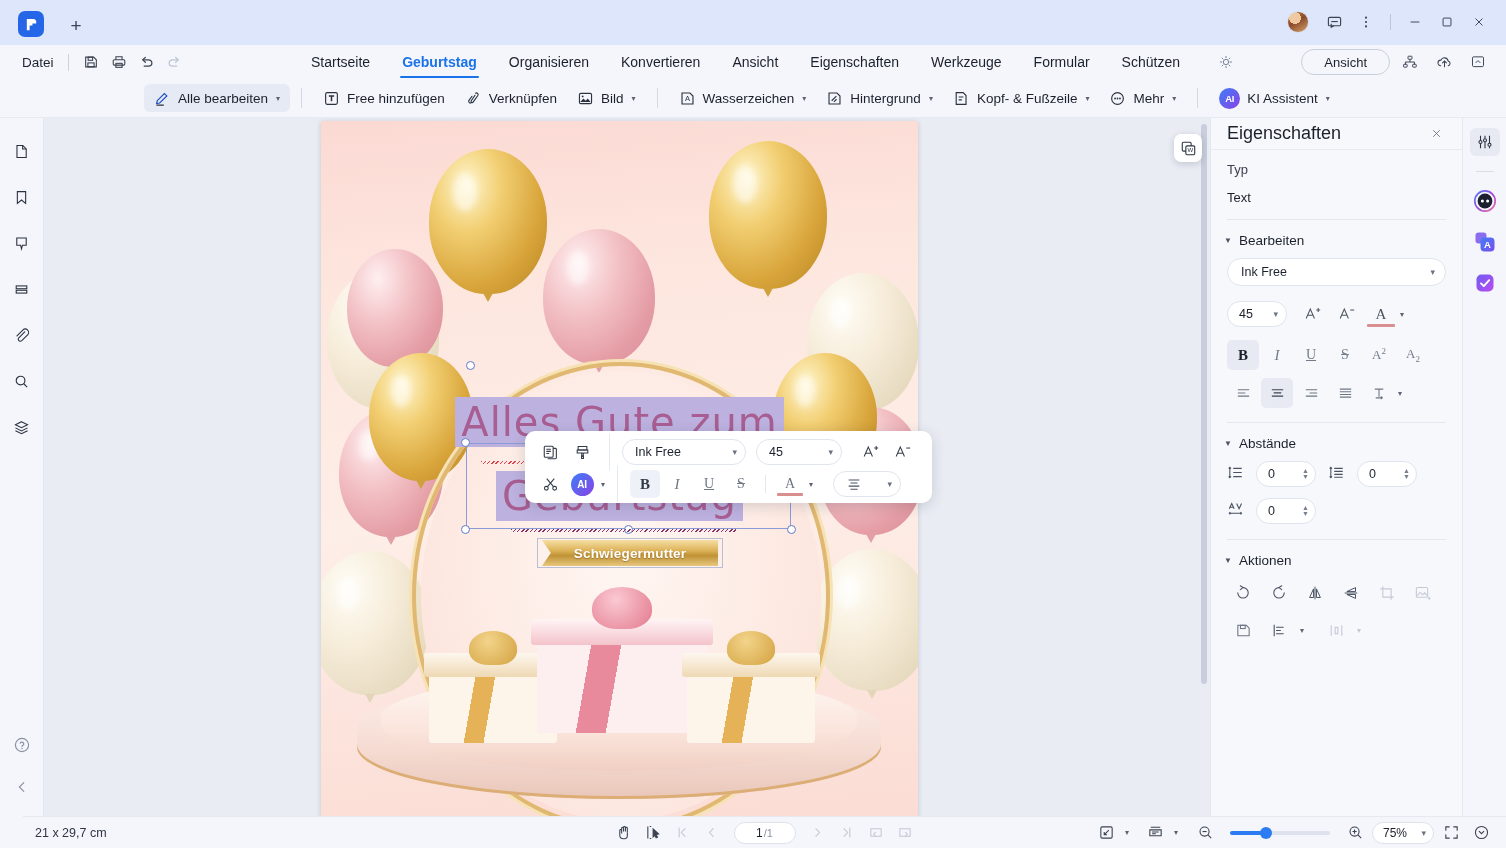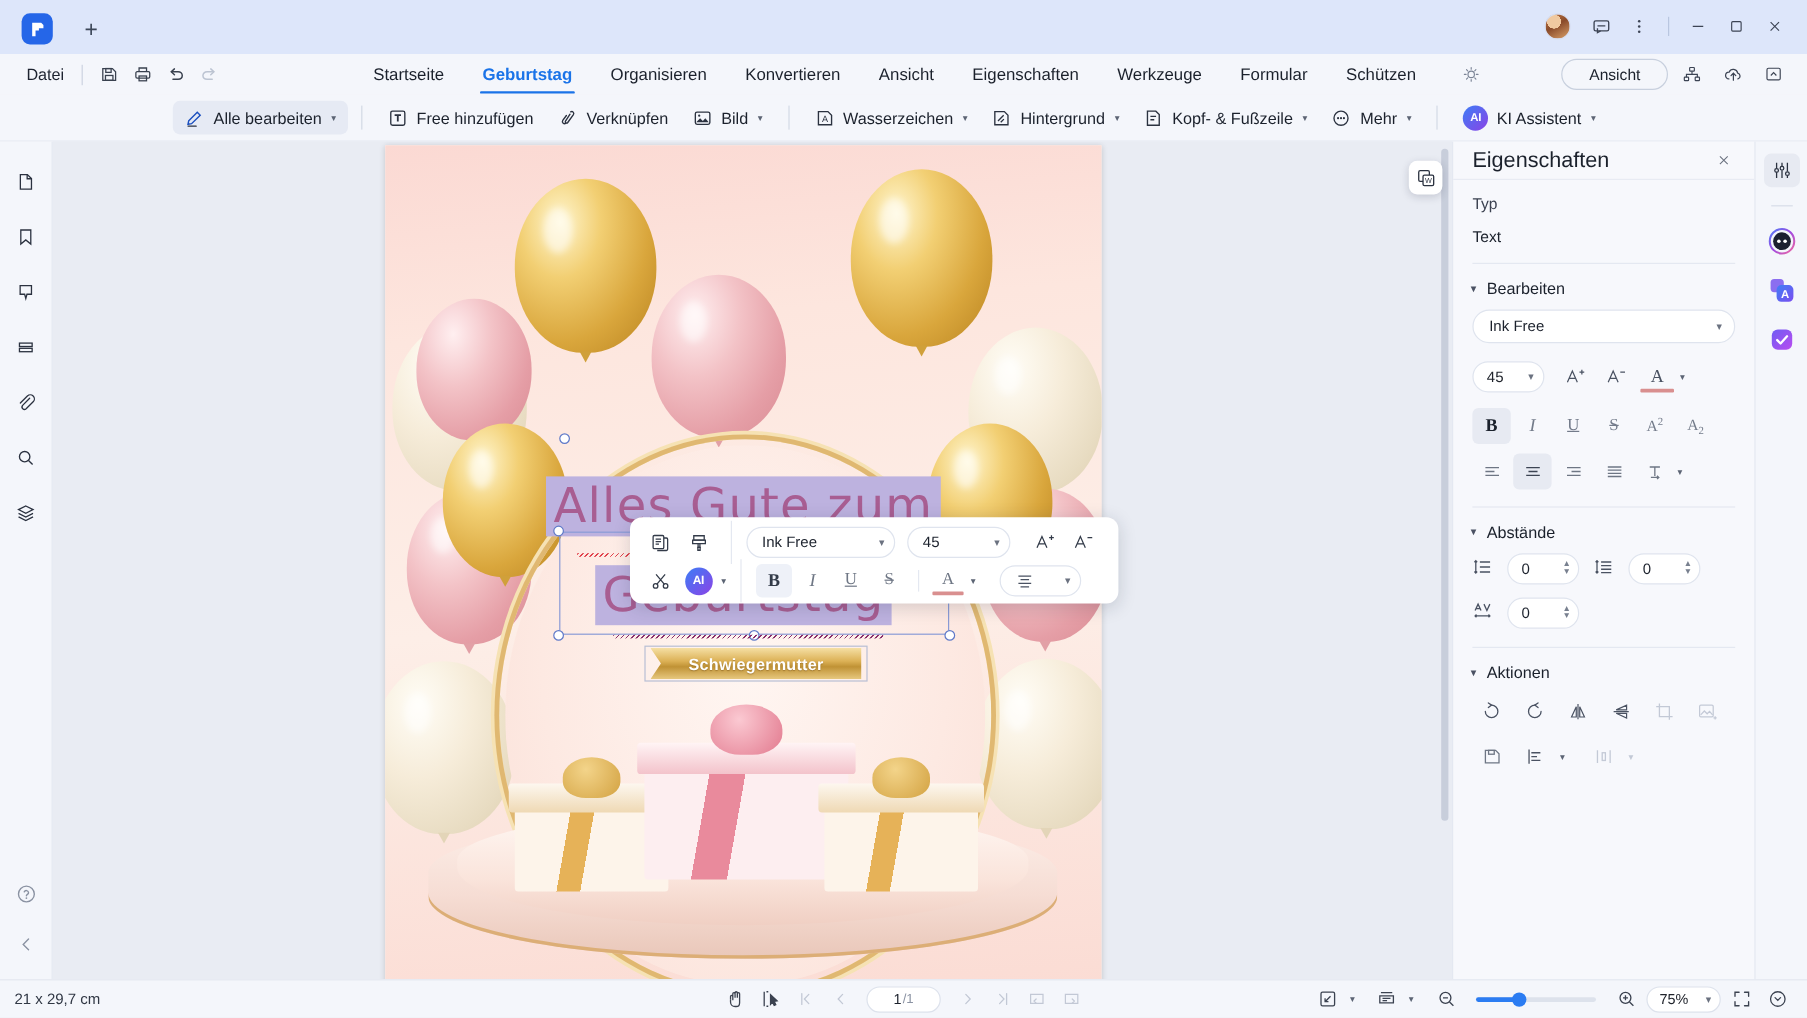--- a/index.html
+++ b/index.html
@@ -215,21 +215,21 @@
   .float-tr { position:absolute; right:8px; top:16px; width:28px; height:28px; border-radius:7px;
     background:#fff; box-shadow:0 2px 7px rgba(20,30,55,.18); display:flex; align-items:center;
     justify-content:center; z-index:20; }
 
   
   .vscroll { position:absolute; right:3px; top:6px; width:6px; height:560px; border-radius:3px;
     background:#c8cedb; z-index:15; }
 
   
   .status { height:32px; background:#f4f6fb; border-top:1px solid #e4e8f1; display:flex;
-    align-items:center; flex:0 0 32px; position:relative; }
+    align-items:center; flex:0 0 32px; position:relative;margin-left:23px; }
   .st-left { padding-left:12px; font-size:12.5px; color:#303744; }
   .st-center { position:absolute; left:50%; transform:translateX(-50%); display:flex; align-items:center; gap:3px; }
   .st-ic { width:26px; height:24px; display:flex; align-items:center; justify-content:center; color:#3b4250; }
   .st-ic.dim { color:#c2c8d5; }
   .pagebox { height:22px; min-width:62px; border:1px solid #dde2ec; border-radius:11px; background:#fff;
     display:flex; align-items:center; justify-content:center; gap:1px; font-size:12px; margin:0 6px; }
   .pagebox .cur { color:#1b212c; }
   .pagebox .tot { color:#8b93a3; font-size:11px; }
   .st-right { margin-left:auto; display:flex; align-items:center; gap:4px; padding-right:12px; }
   .slider { width:100px; height:4px; border-radius:2px; background:#dde2ec; position:relative; margin:0 8px; }

